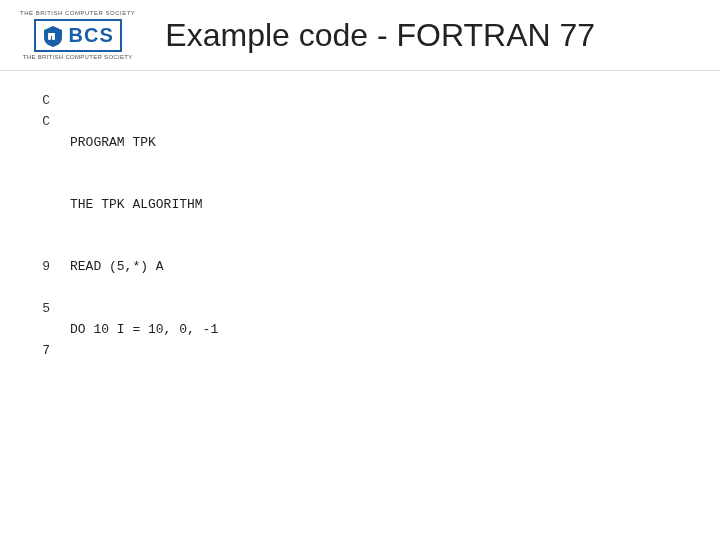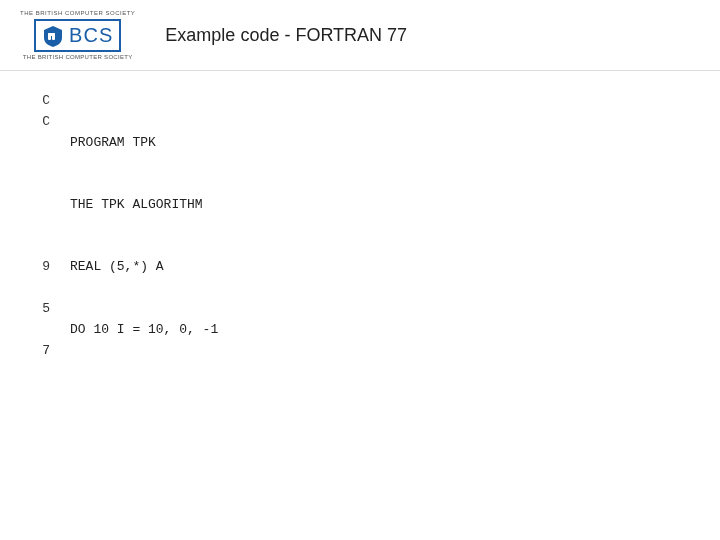--- a/index.html
+++ b/index.html
@@ -44,35 +44,35 @@
       gap: 5px;
     }
 
     .logo-icon {
       width: 22px;
       height: 22px;
     }
 
     .logo-text {
       font-size: 20px;
-      font-weight: normal;
+      font-weight: bold;
       color: #1a5fa8;
       letter-spacing: 1px;
     }
 
     .logo-sub-text {
       font-size: 6px;
       color: #555;
       text-align: center;
       margin-top: 2px;
       letter-spacing: 0.3px;
     }
 
     .page-title {
-      font-size: 18px;
+      font-size: 32px;
       font-weight: normal;
       color: #222;
       margin-left: 10px;
     }
 
     
     .main-content {
       display: flex;
       padding: 20px 30px;
       gap: 0;
@@ -158,21 +158,21 @@
       <div class="line-num"></div>
       <div class="line-num">7</div>
       <div class="line-num"></div>
     </div>
 
     <div>
 
       <div class="code-block code-section">
         <span class="code-line">PROGRAM TPK</span>
         <span class="code-line">THE TPK ALGORITHM</span>
-        <span class="code-line">REAL (5,*) A</span>
+        <span class="code-line">READ (5,*) A</span>
         <span class="code-line">DO 10 I = 10, 0, -1</span>
         
         
         
         
         
         
         
         
         

